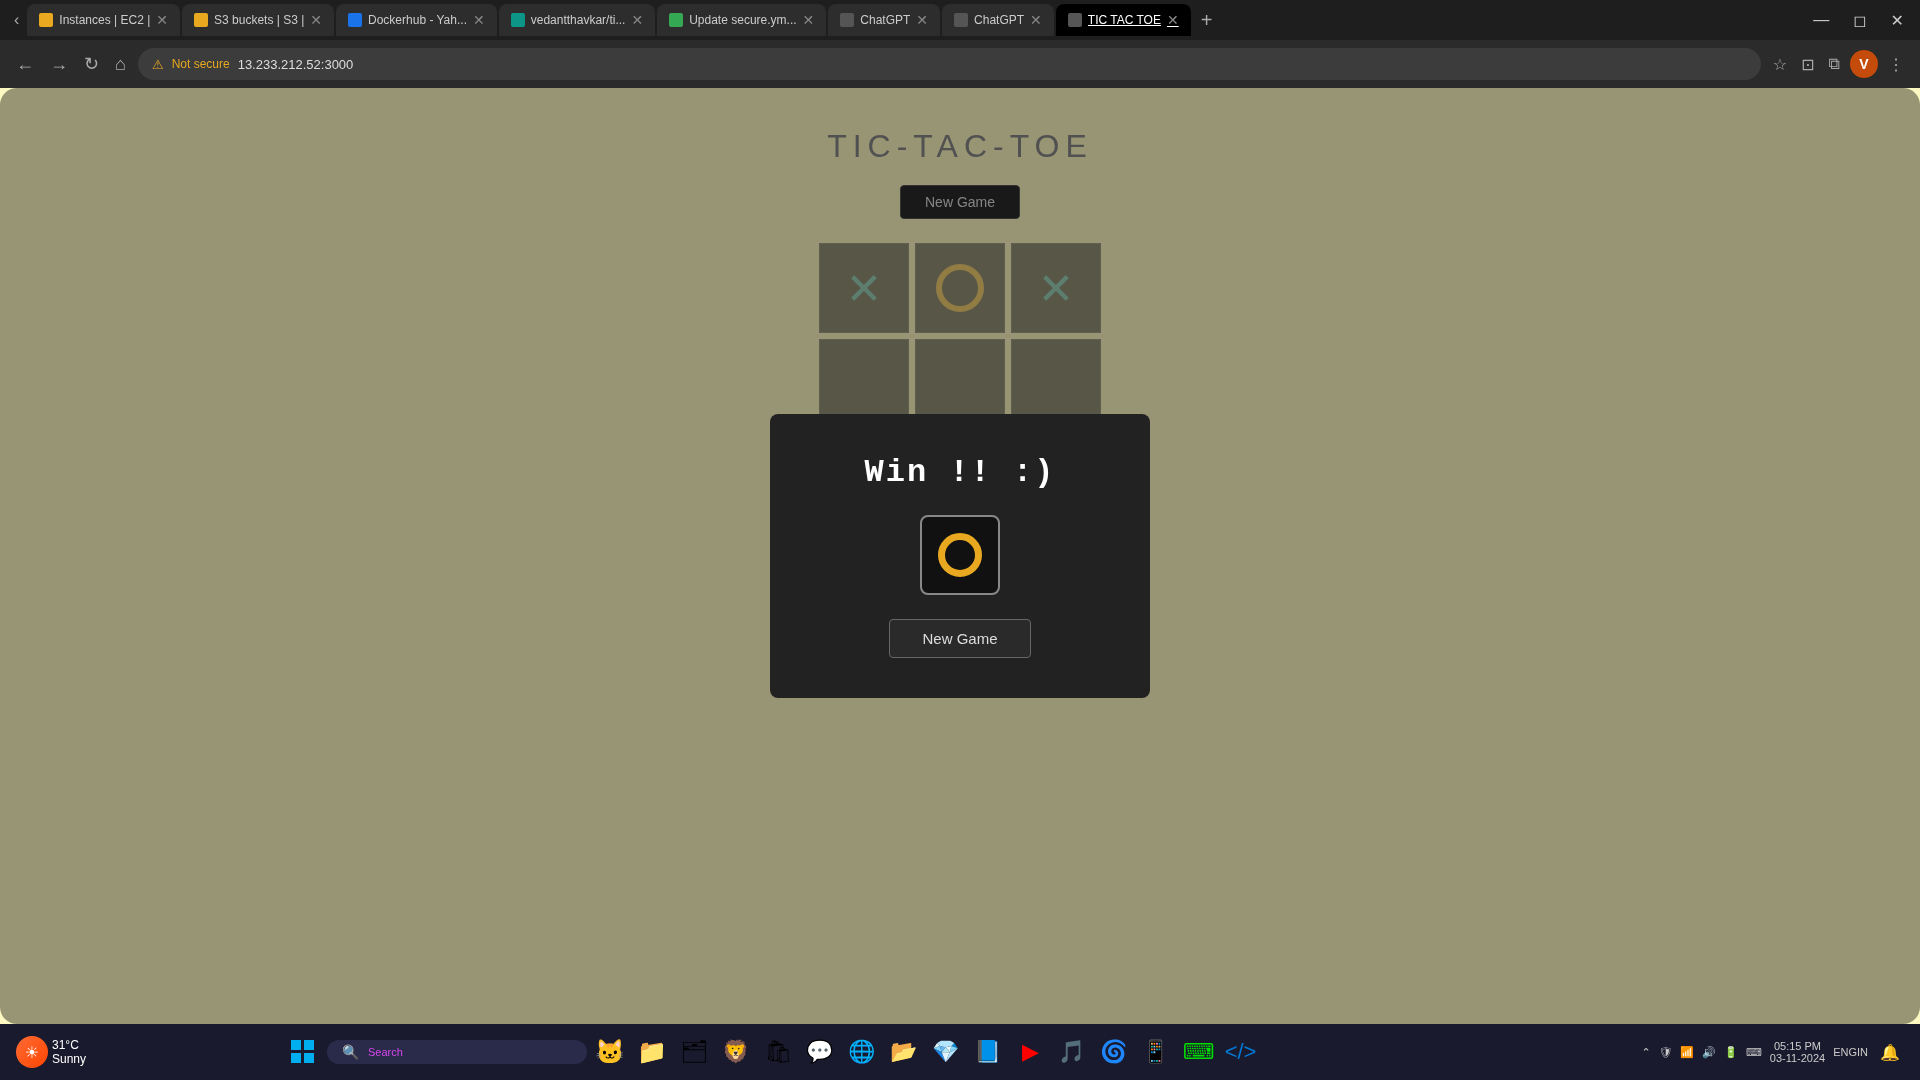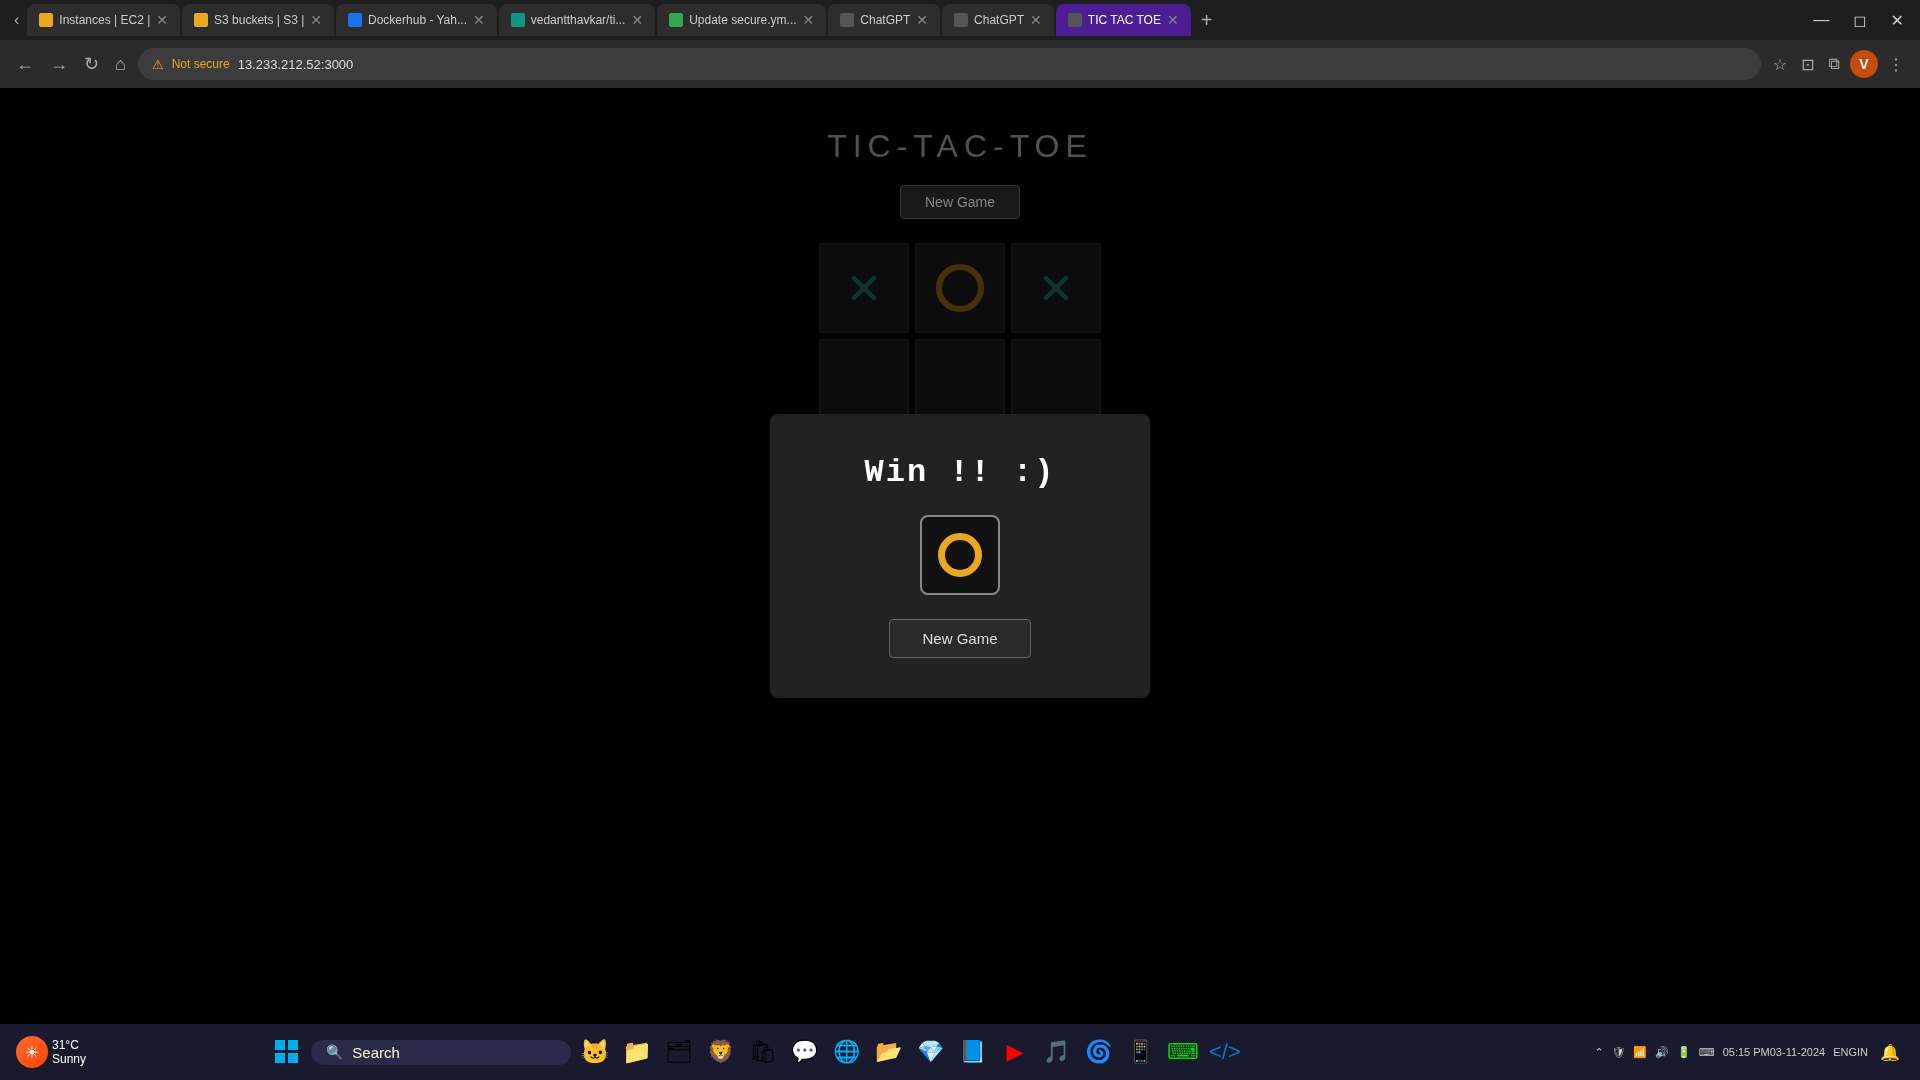--- a/index.html
+++ b/index.html
@@ -50,22 +50,23 @@
       font-size: 12px;
       color: #ccc;
       background: #2d2d2d;
       cursor: pointer;
       gap: 6px;
       max-width: 200px;
       position: relative;
     }
 
     .tab.active {
-      background: #4c1d95;
+      background: #000000;
       color: #fff;
+      text-decoration: underline;
     }
 
     .tab-favicon {
       width: 14px;
       height: 14px;
       border-radius: 2px;
       flex-shrink: 0;
     }
 
     .tab-label {
@@ -180,21 +181,21 @@
       font-weight: bold;
       cursor: pointer;
       display: flex;
       align-items: center;
       justify-content: center;
     }
 
     
     .page-content {
       flex: 1;
-      background: #000000;
+      background: #fef9c3;
       display: flex;
       flex-direction: column;
       align-items: center;
       padding-top: 40px;
       position: relative;
       overflow: hidden;
     }
 
     .game-title {
       color: #888;
@@ -364,22 +365,22 @@
       gap: 8px;
       width: 260px;
     }
 
     .taskbar-search-icon {
       color: #aaa;
       font-size: 14px;
     }
 
     .taskbar-search-text {
-      color: #fef9c3;
-      font-size: 15px;
+      color: #d946ef;
+      font-size: 11px;
     }
 
     .taskbar-icons {
       display: flex;
       align-items: center;
       gap: 2px;
     }
 
     .taskbar-icon {
       width: 40px;
@@ -656,21 +657,21 @@
   </div>
 
   <div class="sys-tray" style="margin-left:auto;">
     <span>⌃</span>
     <span>🛡</span>
     <span>📶</span>
     <span>🔊</span>
     <span>🔋</span>
     <span>⌨</span>
 
-    <div style="display:flex;flex-direction:row;align-items:center;">
+    <div style="display:flex;flex-direction:column;align-items:center;">
       <span>05:15 PM</span>
       <span>03-11-2024</span>
     </div>
 
     <div style="display:flex;flex-direction:row;align-items:center;">
       <span>ENG</span>
       <span>IN</span>
     </div>
 
     <button class="notification-btn">🔔</button>

